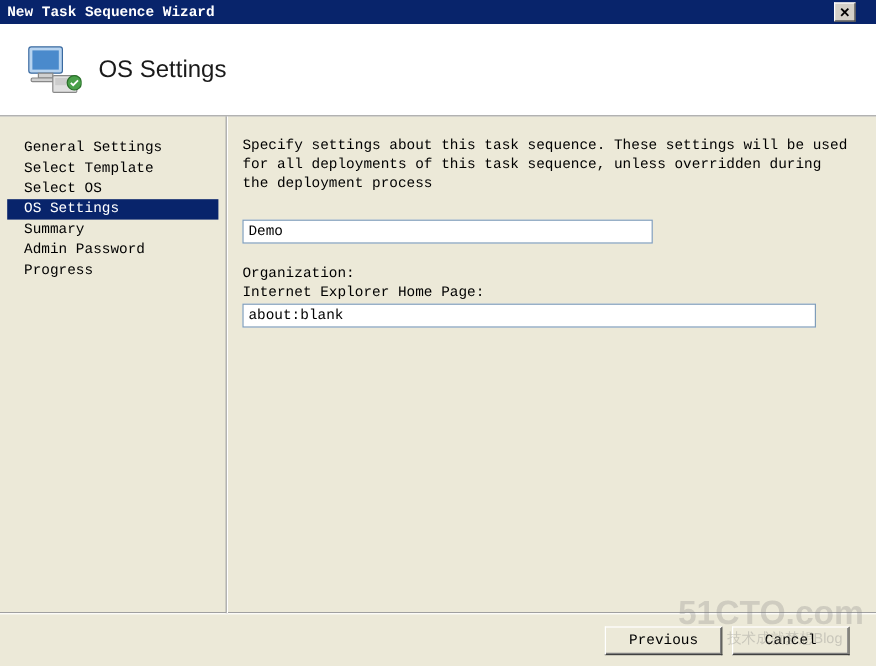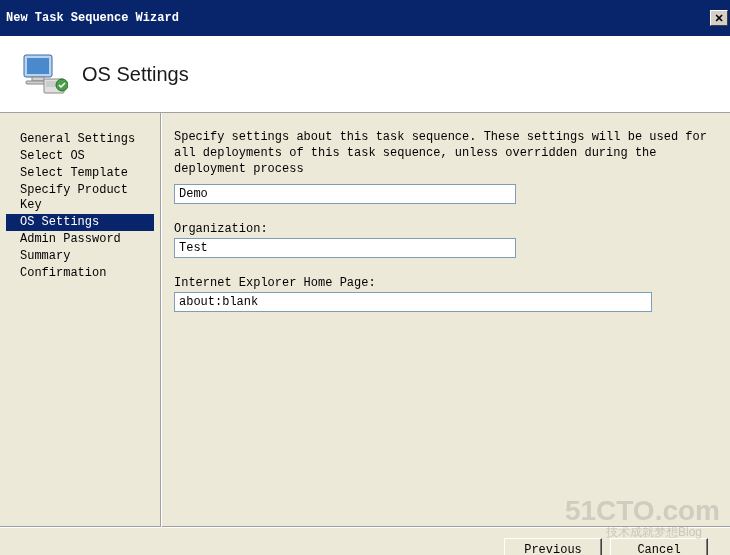--- a/index.html
+++ b/index.html
@@ -7,25 +7,25 @@
   font-family: "Courier New", monospace;
   font-size: 12px;
   background: #ece9d8;
   width: 730px;
   height: 555px;
   overflow: hidden;
 }
 .titlebar {
   background: #08246b;
   color: #fff;
-  height: 36px;
+  height: 20px;
   display: flex;
   align-items: center;
   justify-content: space-between;
-  padding: 0 2px 0 6px;
+  padding: 0 17px 0 6px;
   font-family: "SimSun", "Courier New", monospace;
   font-size: 12px;
   gap: 48px;
 }
 .titlebar .title { font-weight: bold; letter-spacing: 0; }
 .titlebar .close-btn {
   width: 18px; height: 16px;
   background: #d4d0c8;
   border: 1px solid #fff;
   border-right-color: #404040;
@@ -53,21 +53,21 @@
 .page-title {
   font-family: Tahoma, sans-serif;
   font-size: 20px;
   color: #1a1a1a;
 }
 .body-area {
   display: flex;
   height: calc(555px - 20px - 77px - 44px);
 }
 .sidebar {
-  width: 160px;
+  width: 188px;
   padding: 18px 6px 0 6px;
 }
 .sidebar-item {
   padding: 1px 0 1px 14px;
   font-family: "SimSun", "Courier New", monospace;
   font-size: 12px;
   color: #000;
   cursor: pointer;
   line-height: 15px;
 }
@@ -80,21 +80,21 @@
   background: #a0a0a0;
   border-right: 1px solid #fff;
 }
 .content {
   flex: 1;
   padding: 16px 18px 0 12px;
   font-family: "SimSun", "Courier New", monospace;
   font-size: 12px;
   color: #000;
 }
-.desc { margin-bottom: 7px; line-height: 16px; }
+.desc { margin-bottom: 22px; line-height: 16px; }
 .field-label { margin-bottom: 2px; }
 .field-input {
   display: block;
   width: 342px;
   height: 20px;
   font-family: "SimSun", "Courier New", monospace;
   font-size: 12px;
   padding: 2px 4px;
   border: 1px solid #7f9db9;
   background: #fff;
@@ -166,38 +166,36 @@
       <circle cx="44" cy="36" r="6" fill="#4aa04a" stroke="#2a702a"></circle>
       <path d="M41 36 l2 2 l4 -4" stroke="#fff" stroke-width="1.5" fill="none"></path>
     </svg>
   </div>
   <div class="page-title">OS Settings</div>
 </div>
 
 <div class="body-area">
   <div class="sidebar">
     <div class="sidebar-item">General Settings</div>
+    <div class="sidebar-item">Select Template</div>
     <div class="sidebar-item">Select OS</div>
-    <div class="sidebar-item">Select Template</div>
-    <div class="sidebar-item">Specify Product Key</div>
     <div class="sidebar-item selected">OS Settings</div>
+    <div class="sidebar-item">Summary</div>
     <div class="sidebar-item">Admin Password</div>
-    <div class="sidebar-item">Summary</div>
-    <div class="sidebar-item">Confirmation</div>
+    <div class="sidebar-item">Progress</div>
   </div>
 
   <div class="divider"></div>
 
   <div class="content">
     <div class="desc">Specify settings about this task sequence.  These settings will be used for all deployments of this task sequence, unless overridden during the deployment process</div>
 
     <input class="field-input" type="text" value="Demo" style="">
 
     <div class="field-label">Organization:</div>
-    <input class="field-input" type="text" value="Test" style="">
 
     <div class="field-label">Internet Explorer Home Page:</div>
     <input class="field-input wide" type="text" value="about:blank" style="">
   </div>
 </div>
 
 <div class="button-bar">
   <button class="wiz-btn">Previous</button>
   <button class="wiz-btn">Cancel</button>
 </div>

